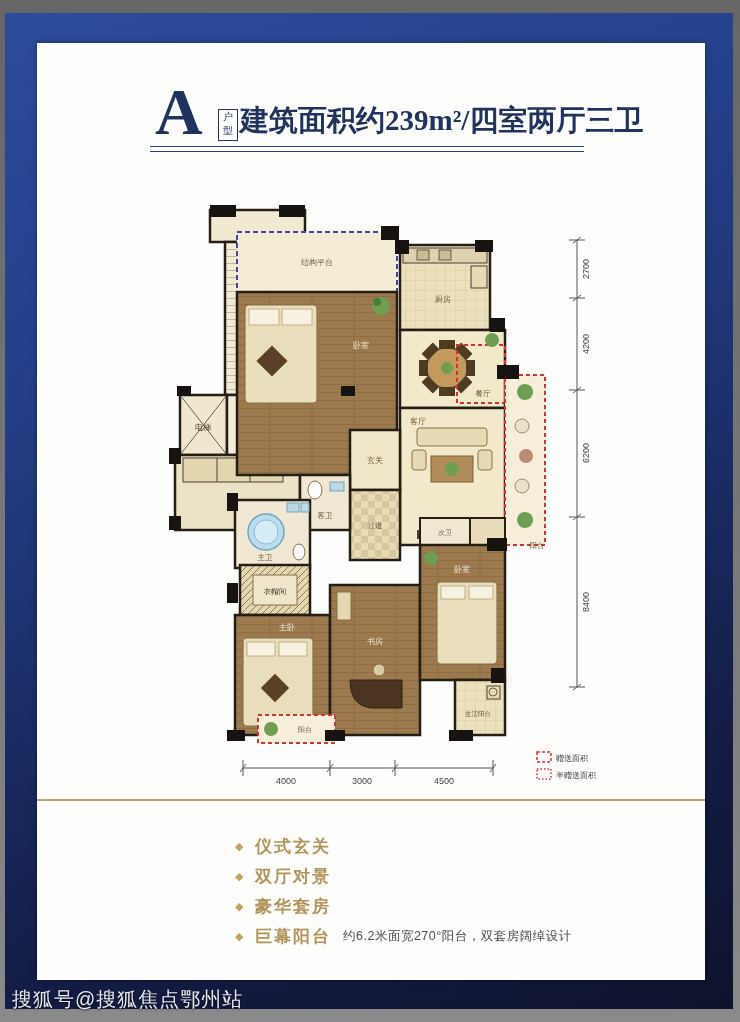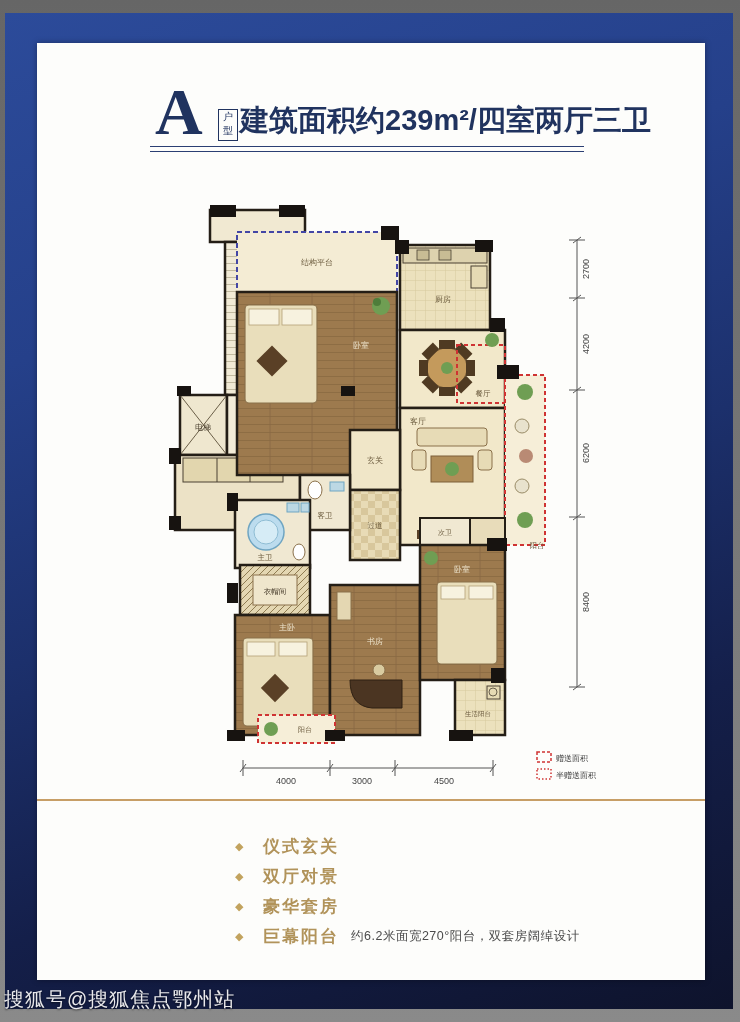--- a/index.html
+++ b/index.html
@@ -22,46 +22,46 @@
     font-family:"Liberation Serif",serif;font-weight:bold;
     font-size:66px;line-height:1;color:#20335f;
   }
   .type-box{
     position:absolute;left:181px;top:66px;width:18px;height:30px;
     border:1px solid #20335f;color:#20335f;
     font-size:10px;line-height:14px;text-align:center;
   }
   .main-title{
     position:absolute;left:203px;top:58px;width:420px;
-    font-family:Liberation Sans, sans-serif;font-weight:bold;
+    font-family:Liberation Serif, serif;font-weight:bold;
     font-size:29px;color:#20335f;letter-spacing:0px;white-space:nowrap;
   }
   .title-rule{
     position:absolute;left:113px;top:103px;width:434px;height:4px;
     border-top:1px solid #2b3f73;border-bottom:1px solid #2b3f73;
   }
   
   .plan-wrap{position:absolute;left:128px;top:157px;width:465px;height:590px;}
   svg text{font-family:"Liberation Sans",sans-serif;}
   
   .gold-rule{position:absolute;left:0;top:756px;width:668px;height:2px;background:#c79e66;}
   
   .features{position:absolute;left:198px;top:788px;width:440px;}
   .feat-row{display:flex;align-items:center;height:30px;}
   .feat-bullet{color:#c2a35e;font-size:11px;width:20px;flex:0 0 20px;}
-  .feat-title{color:#b1935a;font-weight:bold;font-size:17px;letter-spacing:2px;width:88px;flex:0 0 88px;margin-left:8px;}
+  .feat-title{color:#b1935a;font-weight:bold;font-size:17px;letter-spacing:2px;width:88px;flex:0 0 88px;}
   .feat-desc{color:#4b4b4b;font-size:12.5px;letter-spacing:0.5px;white-space:nowrap;}
   
   .disclaimer{
     position:absolute;left:14px;top:912px;width:640px;text-align:center;
     font-size:8.5px;color:#6e675c;letter-spacing:0px;white-space:nowrap;
   }
   
   .watermark{
-    position:absolute;left:4px;top:986px;
+    position:absolute;left:12px;top:986px;
     color:#e9e9ec;font-size:20px;letter-spacing:1px;
     text-shadow:0 1px 2px rgba(0,0,0,.6);
   }
 </style>
 </head>
 <body>
 
 <div class="frame"></div>
 
 <div class="card">

